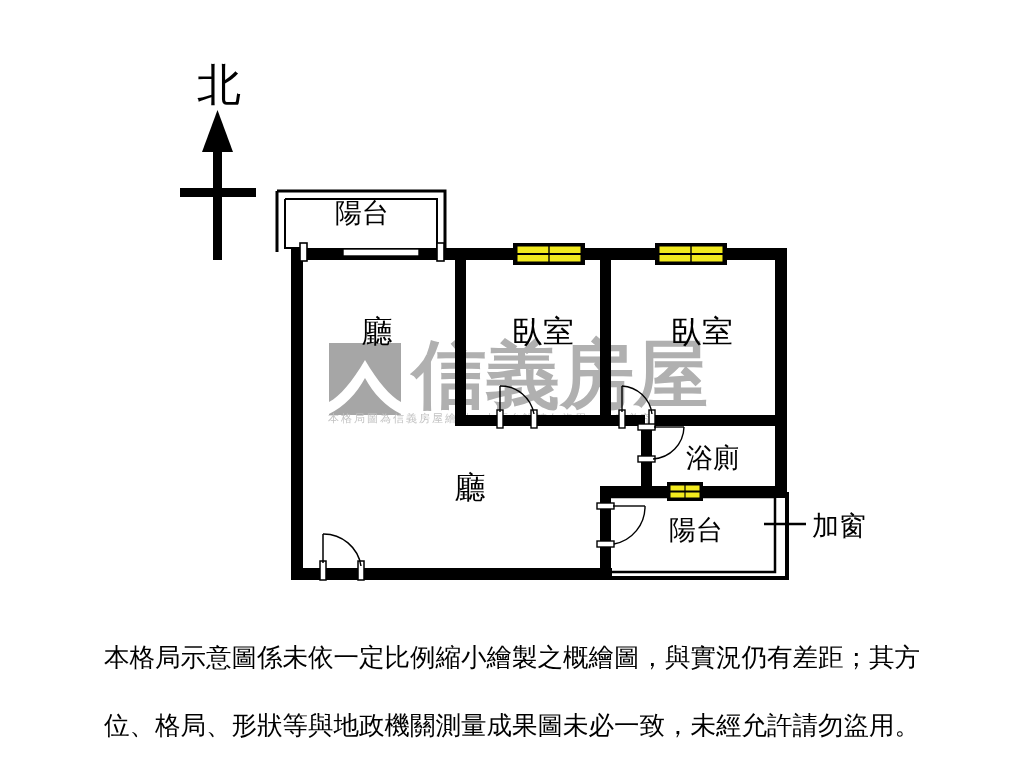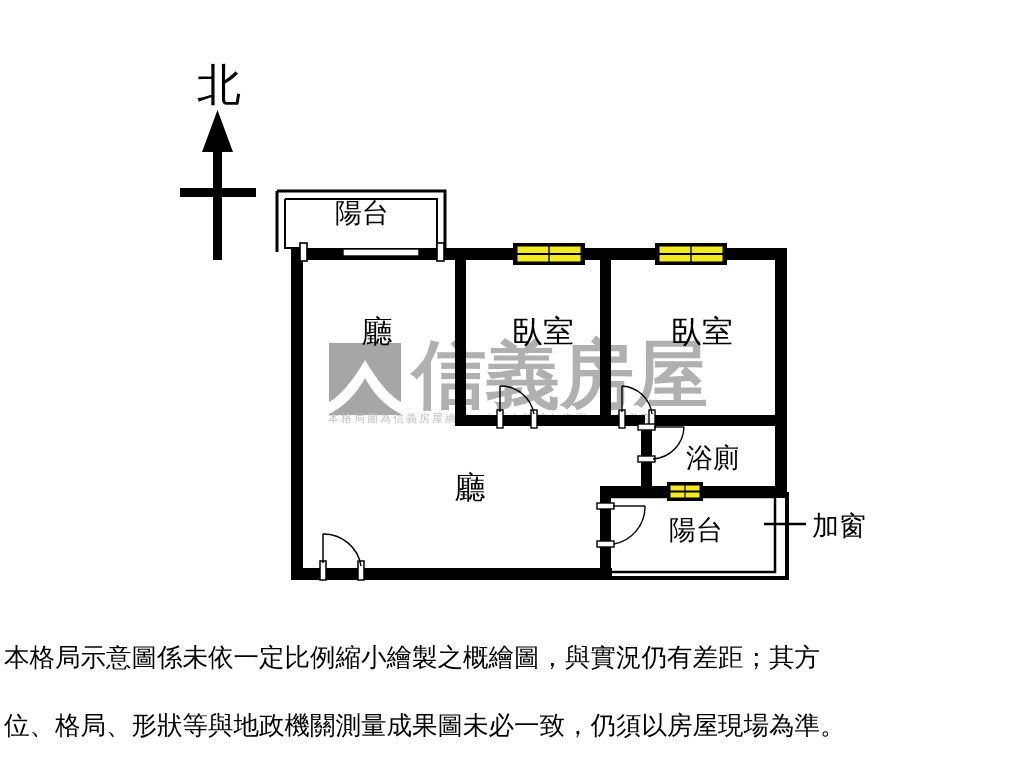--- a/index.html
+++ b/index.html
@@ -34,21 +34,21 @@
     top: 606px;
     width: 1016px;
     font-family: "DejaVu Serif", "Liberation Serif", serif;
     font-size: 25.5px;
     line-height: 34px;
     color: #000000;
     letter-spacing: 0px;
     white-space: pre-line;
     font-weight: 400;
   }
-  .disclaimer div { white-space: nowrap; }
+  .disclaimer div { white-space: nowrap; text-align: center; }
   .room-label {
     font-family: "DejaVu Serif", "Liberation Serif", serif;
     font-weight: 400;
     fill: #000000;
   }
   .wm-big {
     font-family: "DejaVu Serif", "Liberation Serif", serif;
     fill: #b0b0b0;
     font-weight: 700;
   }
@@ -222,17 +222,17 @@
 
     <g>
       <line x1="764" y1="524" x2="806" y2="524" stroke="#000000" stroke-width="2.4"></line>
       <text class="room-label" x="812" y="535" font-size="27" text-anchor="start">加窗</text>
     </g>
 
   </svg>
 
   <div class="disclaimer">
     <div>本格局示意圖係未依一定比例縮小繪製之概繪圖，與實況仍有差距；其方</div>
-    <div>位、格局、形狀等與地政機關測量成果圖未必一致，仍須以房屋現場為準。</div>
+    <div>位、格局、形狀等與地政機關測量成果圖未必一致，未經允許請勿盜用。</div>
     
   </div>
 
 </div>
 
 </body></html>

